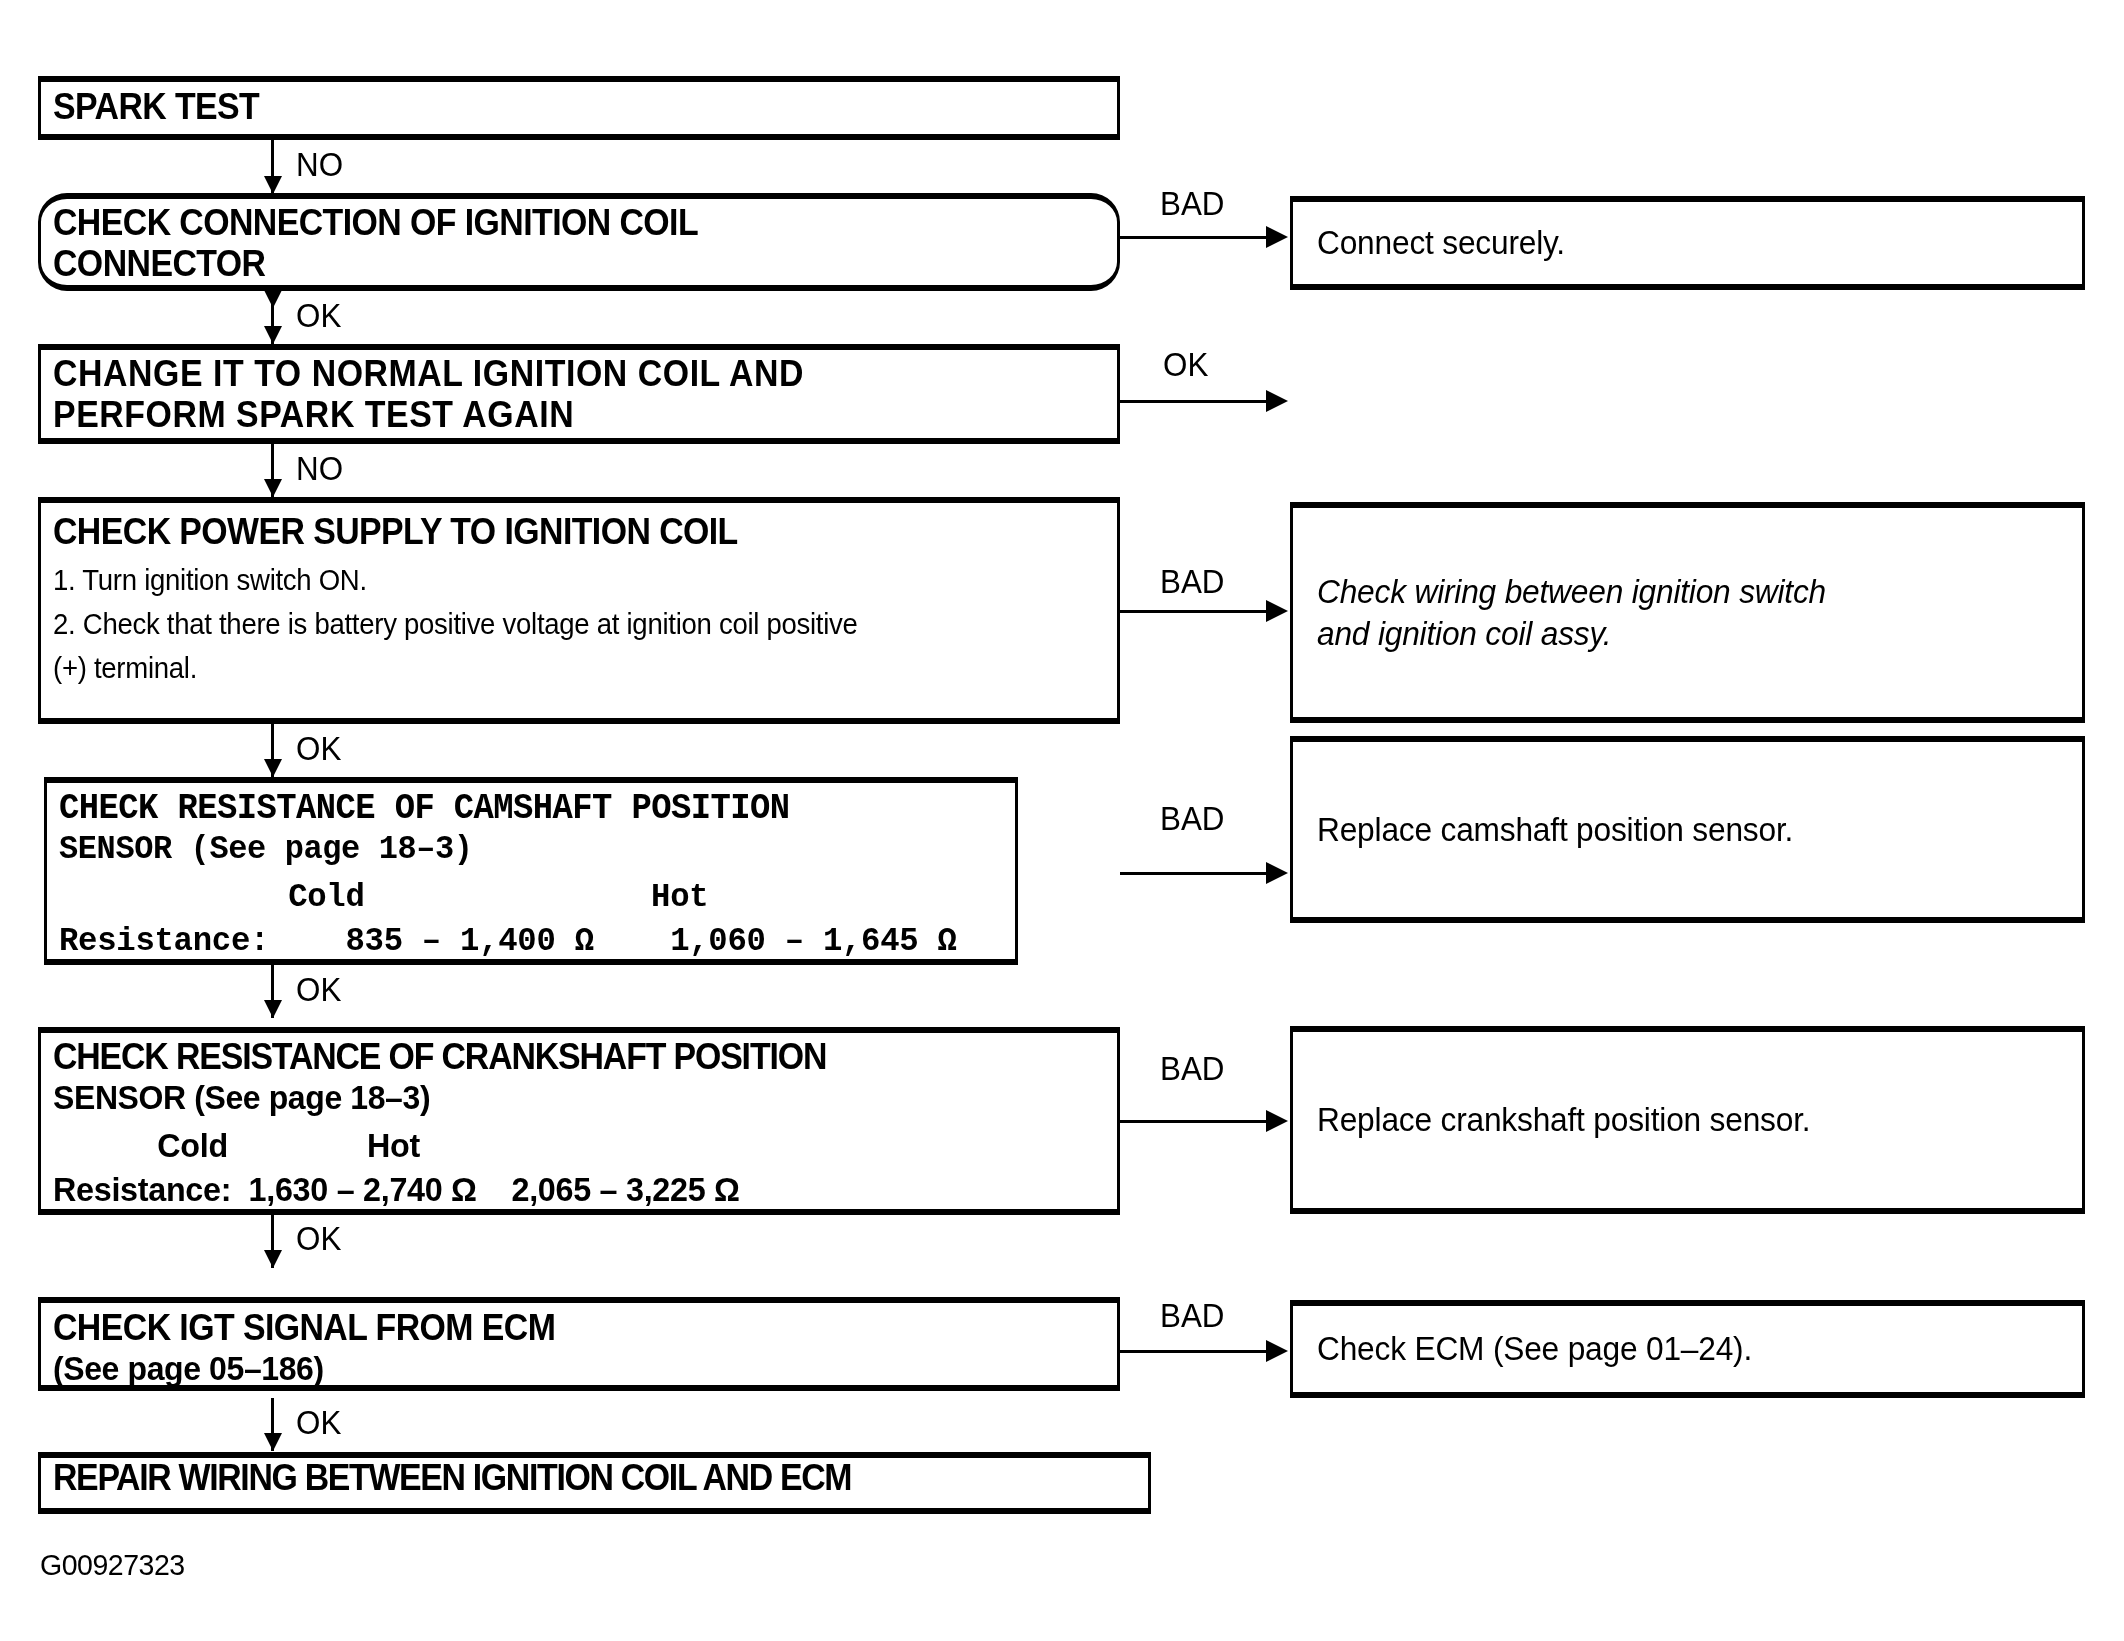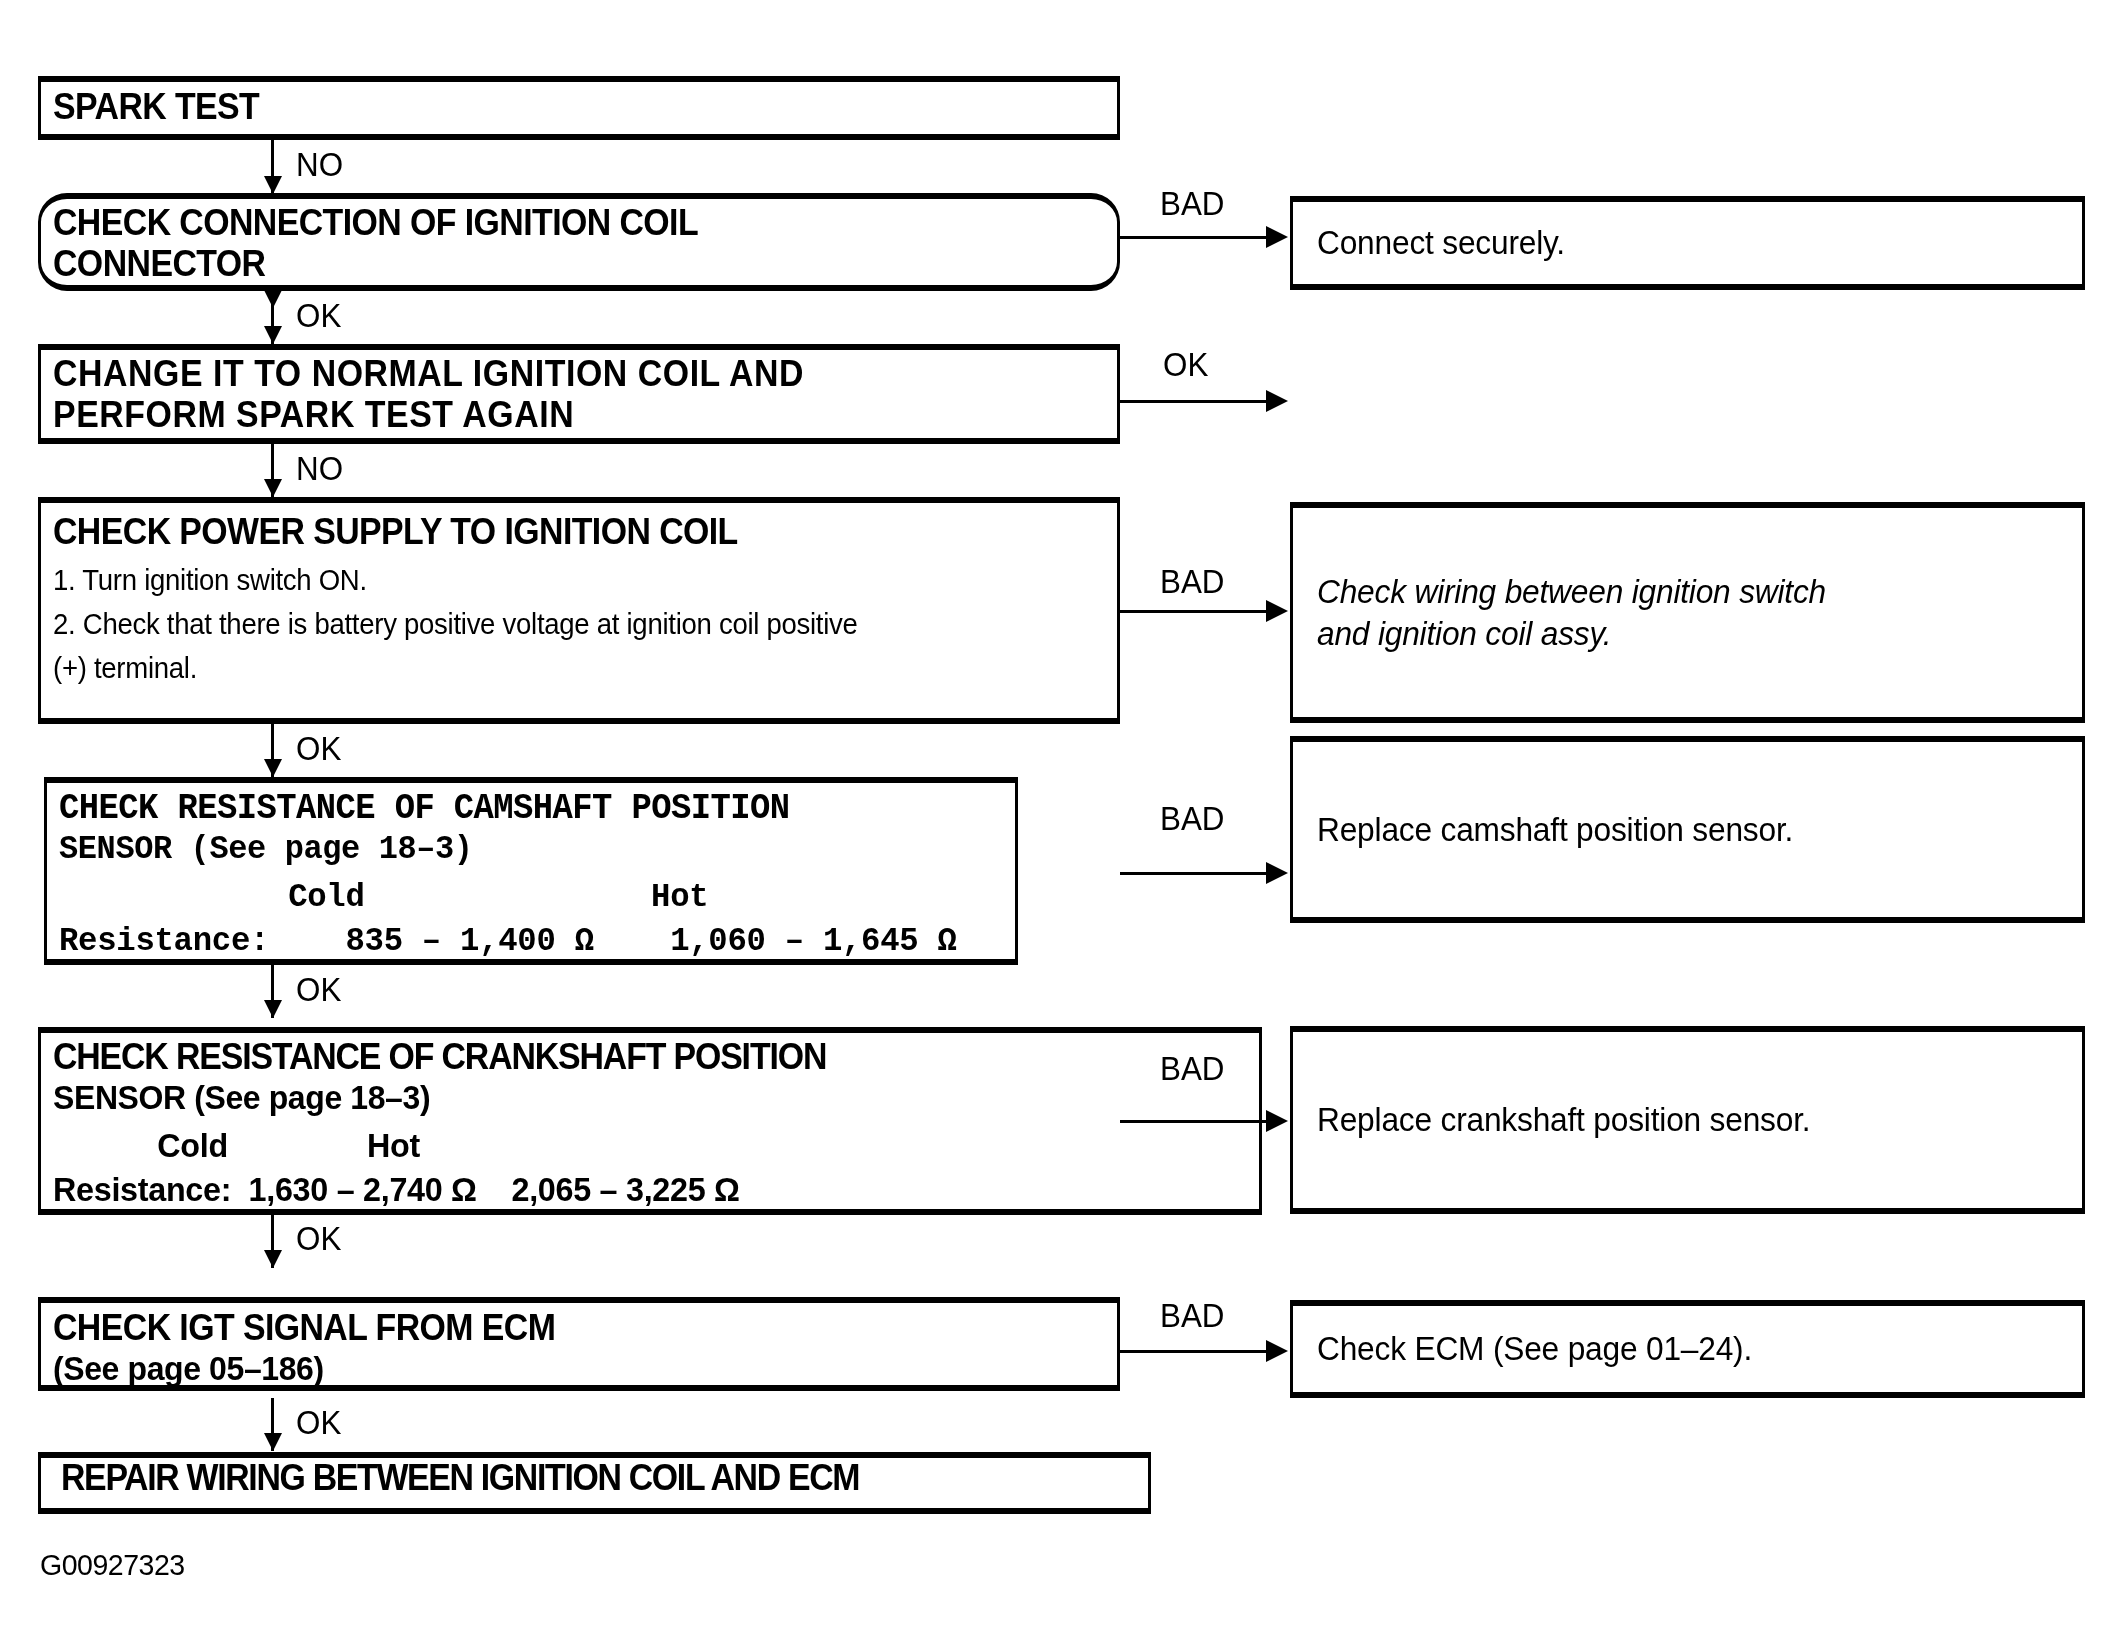--- a/index.html
+++ b/index.html
@@ -209,21 +209,21 @@
   <div class="arrow-right" style="left:1266px; top:862px;"></div>
   <div class="edge-label" style="left:1160px; top:802px;">BAD</div>
   <div class="box" style="left:1290px; top:736px; width:795px; height:187px;">
     <div class="result-text result-mid">Replace camshaft position sensor.</div>
   </div>
 
   <div class="vline" style="left:271px; top:965px; height:53px;"></div>
   <div class="arrow-down" style="left:264px; top:1000px;"></div>
   <div class="edge-label" style="left:296px; top:973px;">OK</div>
 
-  <div class="box" style="left:38px; top:1027px; width:1224px; height:188px;">
+  <div class="box" style="left:38px; top:1027px; width:1082px; height:188px;">
     <div class="inner" style="padding-top:3px;">
       <div class="step-title" style="letter-spacing:-1.2px;">CHECK RESISTANCE OF CRANKSHAFT POSITION</div>
       <div class="step-sub">SENSOR (See page 18–3)</div>
       <div class="res-head" style="margin-top:8px;">            Cold                Hot</div>
       <div class="res-row" style="margin-top:4px;">Resistance:  1,630 – 2,740 Ω    2,065 – 3,225 Ω</div>
     </div>
   </div>
   <div class="hline" style="left:1120px; top:1120px; width:157px;"></div>
   <div class="arrow-right" style="left:1266px; top:1110px;"></div>
   <div class="edge-label" style="left:1160px; top:1052px;">BAD</div>
@@ -245,21 +245,21 @@
   <div class="arrow-right" style="left:1266px; top:1340px;"></div>
   <div class="edge-label" style="left:1160px; top:1299px;">BAD</div>
   <div class="box" style="left:1290px; top:1300px; width:795px; height:98px;">
     <div class="result-text result-mid">Check ECM (See page 01–24).</div>
   </div>
 
   <div class="vline" style="left:271px; top:1398px; height:53px;"></div>
   <div class="arrow-down" style="left:264px; top:1433px;"></div>
   <div class="edge-label" style="left:296px; top:1406px;">OK</div>
 
-  <div class="box" style="left:38px; top:1452px; width:1113px; height:62px;padding-left:8px;">
+  <div class="box" style="left:38px; top:1452px; width:1113px; height:62px;">
     <div class="inner" style="padding-top:0px;">
       <div class="step-title" style="letter-spacing:-1.4px; margin-top:-1px;">REPAIR WIRING BETWEEN IGNITION COIL AND ECM</div>
     </div>
   </div>
 
   <div class="fig-id" style="left:40px; top:1548px;">G00927323</div>
 
 </div>
 
 </body></html>

